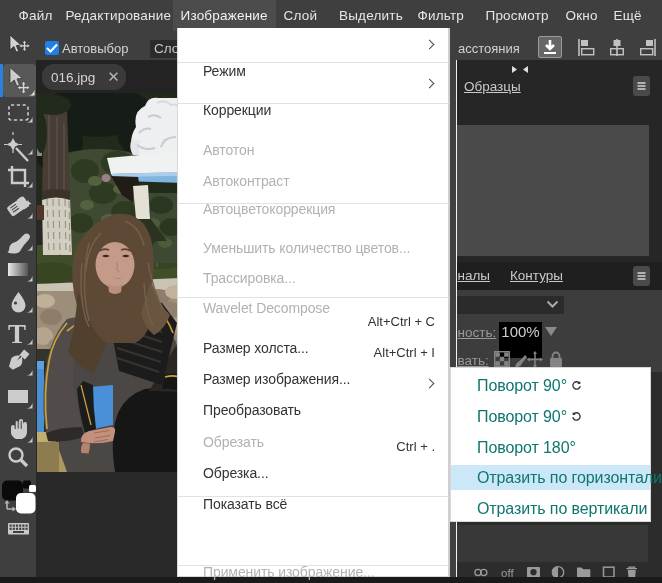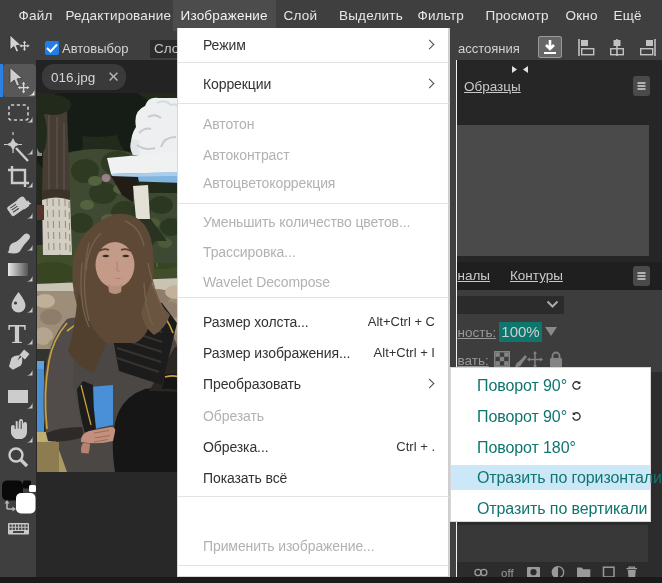--- a/index.html
+++ b/index.html
@@ -31,21 +31,21 @@
 #chtabs{left:457px;top:262px;width:205px;height:28px;background:#1f1f1f;}
 #midsec{left:457px;top:290px;width:205px;height:82px;background:#3d3d3d;}
 #laysec{left:457px;top:372px;width:205px;height:205px;background:#2c2c2c;}
 #layblock{left:457px;top:525px;width:191px;height:37px;background:#383838;}
 .ptxt{position:absolute;color:#c9c9c9;font-size:13.5px;text-decoration:underline;}
 .hamb{position:absolute;width:17px;height:20px;background:#4a4a4a;border-radius:3px;color:#ddd;text-align:center;}
 
 #statusbar{left:0;top:577px;width:662px;height:6px;background:#1a1a1a;}
 
 #menu{left:177px;top:28px;width:273px;height:549px;background:#ffffff;border:1px solid #d8d8d8;border-top:none;border-right:2px solid #cfcfcf;}
-.mi{position:absolute;left:25px;height:30px;line-height:30px;font-size:14px;color:#333;white-space:nowrap;letter-spacing:-.1px;}
+.mi{position:absolute;left:25px;height:30px;line-height:30px;font-size:14px;color:#333;white-space:nowrap;letter-spacing:-.1px;margin-top:26px;}
 .mi.dis{color:#b2b2b2;}
 .msep{position:absolute;left:0px;width:271px;height:1px;background:#e2e2e2;}
 .msc{position:absolute;right:13px;font-size:13px;color:#333;height:30px;line-height:30px;}
 .arr{position:absolute;right:15px;width:7px;height:7px;border-right:1.6px solid #4a4a4a;border-top:1.6px solid #4a4a4a;transform:rotate(45deg);}
 
 #submenu{left:450px;top:367px;width:201px;height:155px;background:#ffffff;border:1px solid #d8d8d8;}
 .smi{position:absolute;left:26px;height:30px;line-height:30px;font-size:16px;color:#0f766e;white-space:nowrap;letter-spacing:-.1px;}
 #smhl{left:0;top:96.5px;width:199px;height:25px;background:#cce8f8;}
 svg{display:block;}
 </style></head>
@@ -412,21 +412,21 @@
           <path d="M4.5 7 h8 M4.5 10 h8 M4.5 13 h8"></path>
         </g>
       </svg>
     </div>
   <div class="abs" id="midsec"></div>
   <div class="abs" style="left:457px;top:296px;width:107px;height:18px;background:#2b2b2b;"></div>
   <svg class="abs" style="left:546px;top:300px" width="13" height="9" viewBox="0 0 13 9">
       <path d="M1.5 1.5 L6.5 6.5 L11.5 1.5" stroke="#aaa" stroke-width="2" fill="none"></path>
     </svg>
   <span class="ptxt" style="left:457.5px;top:325px;color:#979797">ность:</span>
-  <div class="abs" style="left:499px;top:322px;width:43px;height:20px;background:#0f766e;color:#cfcfcf;font-size:15px;line-height:20px;text-align:center">100%</div>
+  <div class="abs" style="left:499px;top:322px;width:43px;height:36px;background:#000000;color:#cfcfcf;font-size:15px;line-height:20px;text-align:center">100%</div>
   <svg class="abs" style="left:545px;top:327px" width="12" height="10" viewBox="0 0 12 10">
       <path d="M0 0 h12 l-6 9z" fill="#8a8a8a"></path>
     </svg>
   <span class="ptxt" style="left:457.5px;top:353px;color:#979797">вать:</span>
   <svg class="abs" style="left:494px;top:351px" width="80" height="18" viewBox="0 0 80 18">
     <g fill="#848484">
       <rect x="0.7" y="0.7" width="14.6" height="14.6" fill="none" stroke="#848484" stroke-width="1.4"></rect>
       <rect x="1.4" y="1.4" width="4.4" height="4.4"></rect>
         <rect x="10.2" y="1.4" width="4.4" height="4.4"></rect>
         <rect x="5.8" y="5.8" width="4.4" height="4.4"></rect>

